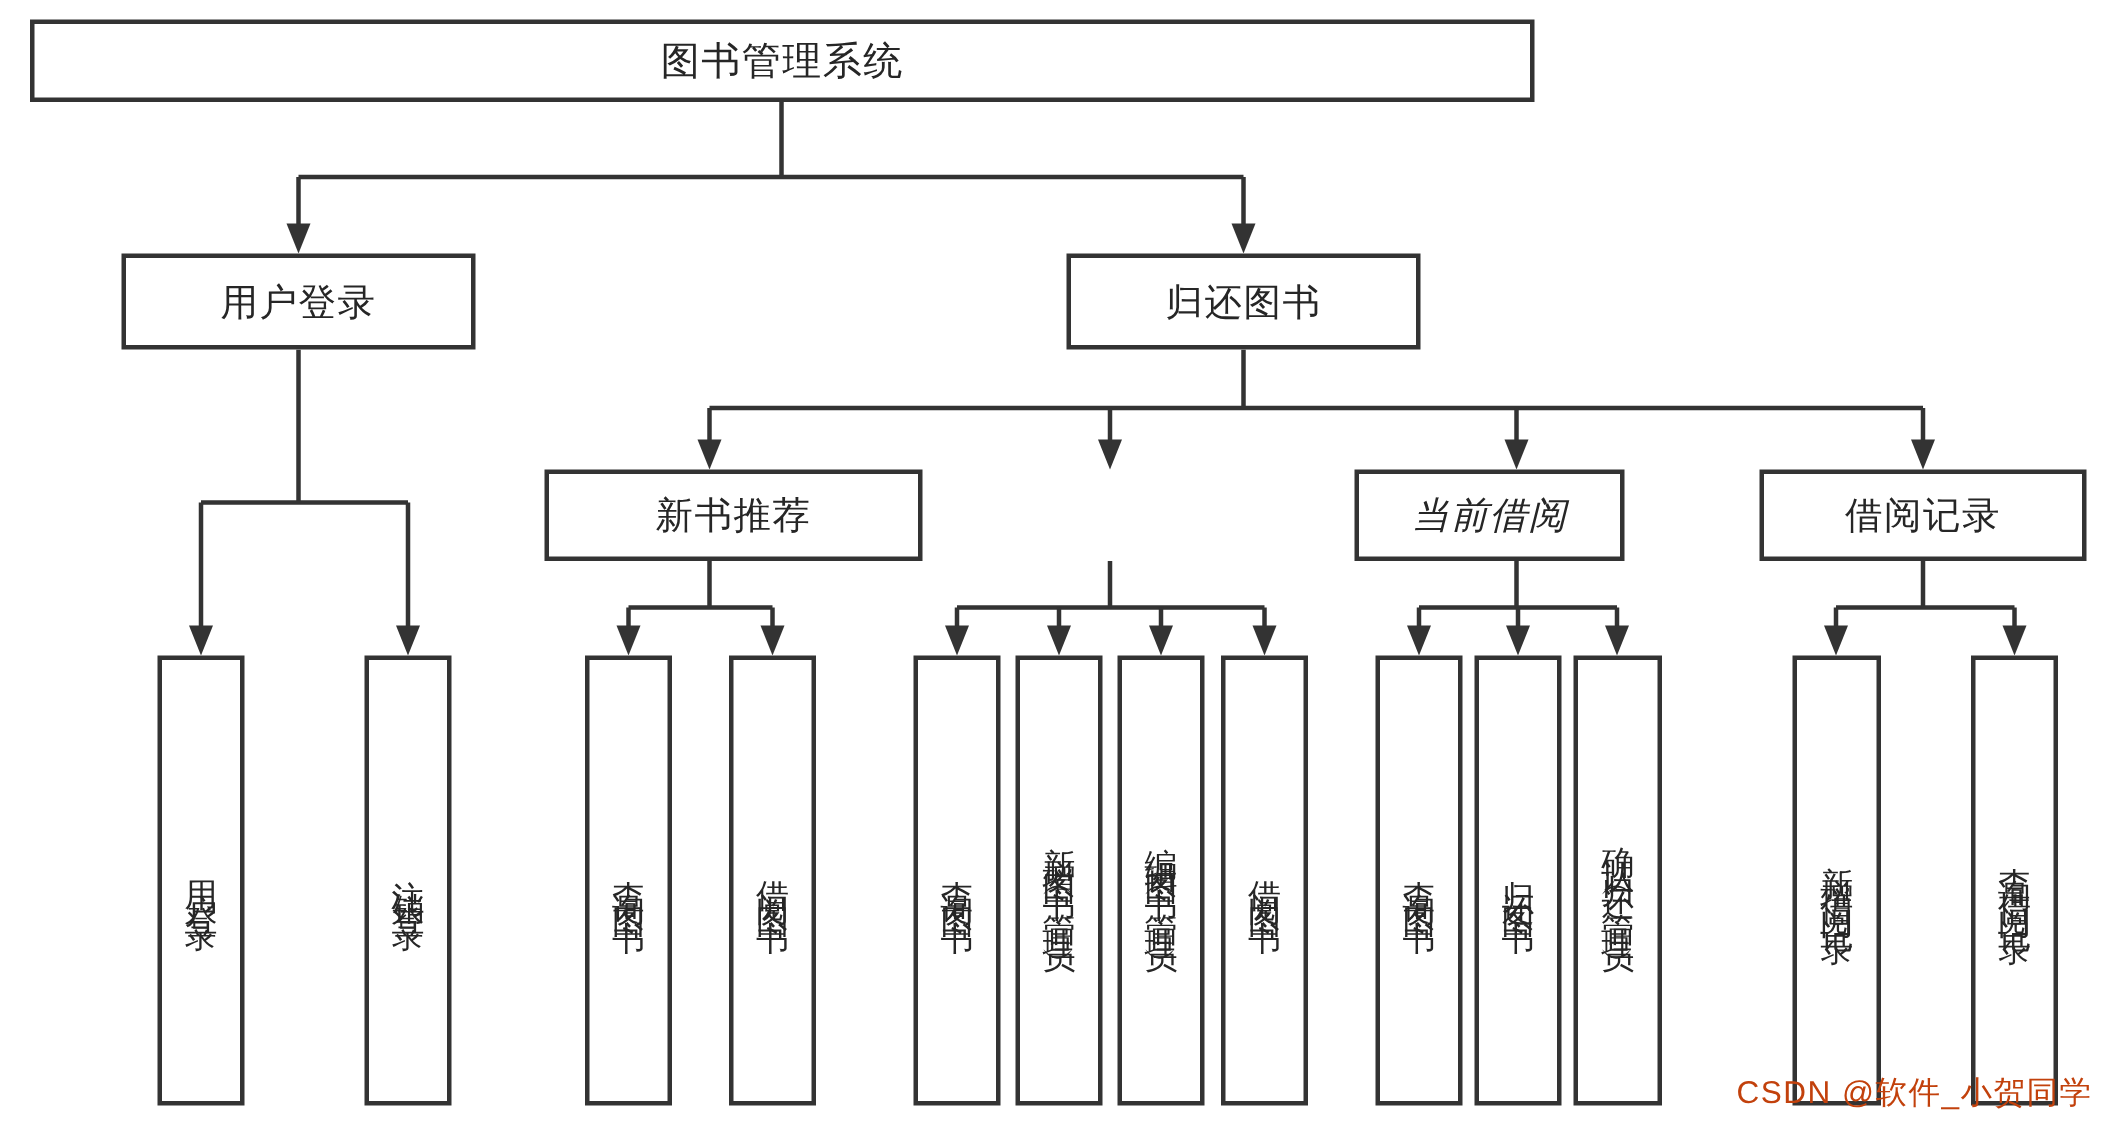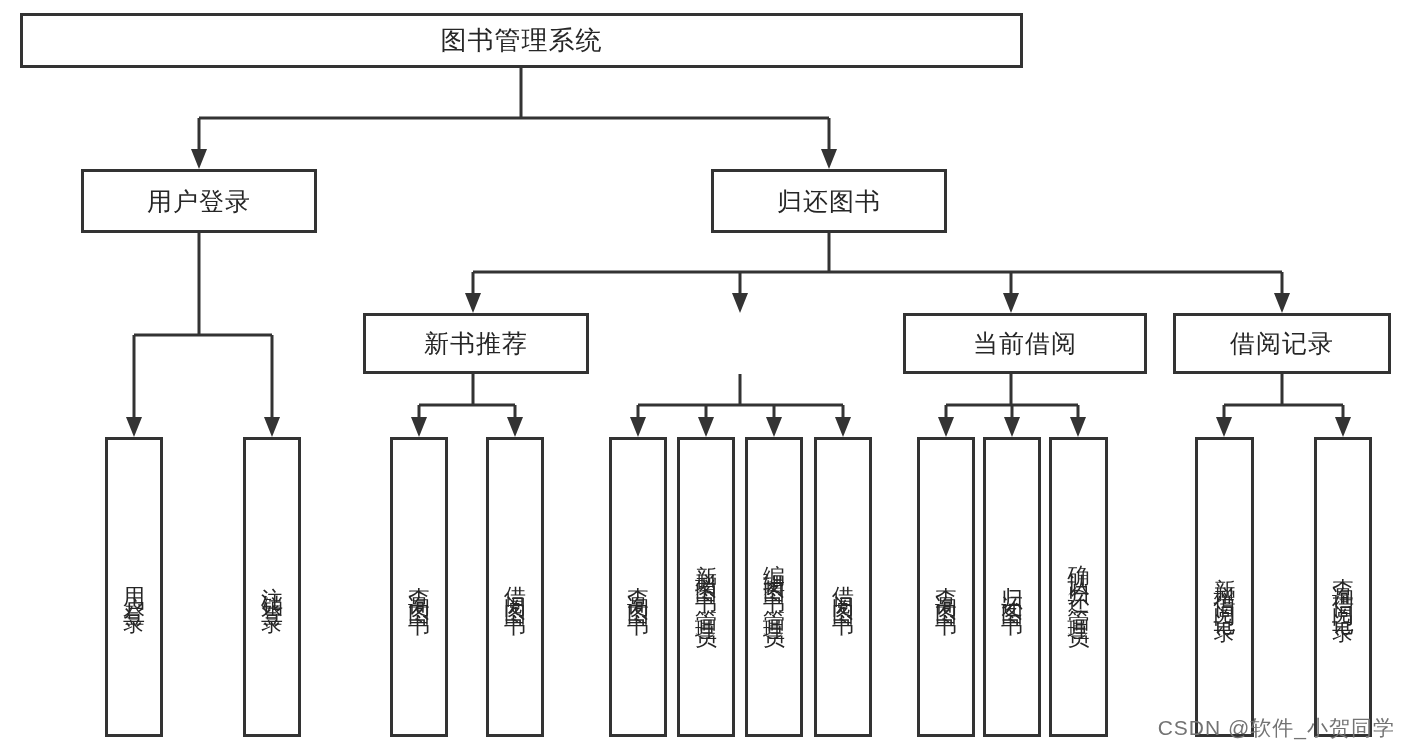--- a/index.html
+++ b/index.html
@@ -48,21 +48,21 @@
     pointer-events: none;
   }
   .connector-layer path { stroke: #333333; stroke-width: 3; fill: none; }
 
   .watermark {
     position: absolute;
     top: 714px;
     right: 10px;
     font-size: 21px;
     letter-spacing: 1px;
-    color: #737373;
+    color: #c2410c;
     white-space: nowrap;
   }
 </style>
 </head>
 <body>
 
 <div class="canvas">
 
   <svg id="connector-layer" class="connector-layer" width="1405" height="747" viewBox="0 0 1405 747">
     <path d="M521 68 V118 M199 118 H829"></path>
@@ -116,24 +116,24 @@
     <span class="hlabel">图书管理系统</span>
   </div>
 
   <div class="box" style="left:81px; top:169px; width:236px; height:64px;">
     <span class="hlabel">用户登录</span>
   </div>
   <div class="box" style="left:711px; top:169px; width:236px; height:64px;">
     <span class="hlabel">归还图书</span>
   </div>
 
-  <div class="box" style="left:363px; top:313px; width:226px; height:61px;">
+  <div class="box" style="left:363px; top:313px; width:252px; height:61px;">
     <span class="hlabel">新书推荐</span>
   </div>
-  <div class="box" style="left:903px; top:313px; width:244px; height:61px;">
+  <div class="box" style="left:903px; top:313px; width:180px; height:61px;font-style:italic;">
     <span class="hlabel">当前借阅</span>
   </div>
   <div class="box" style="left:1173px; top:313px; width:218px; height:61px;">
     <span class="hlabel">借阅记录</span>
   </div>
 
   <div class="box" style="left:105px; top:437px; width:58px; height:300px;">
     <span class="vtext">用户登录</span>
   </div>
   <div class="box" style="left:243px; top:437px; width:58px; height:300px;">

